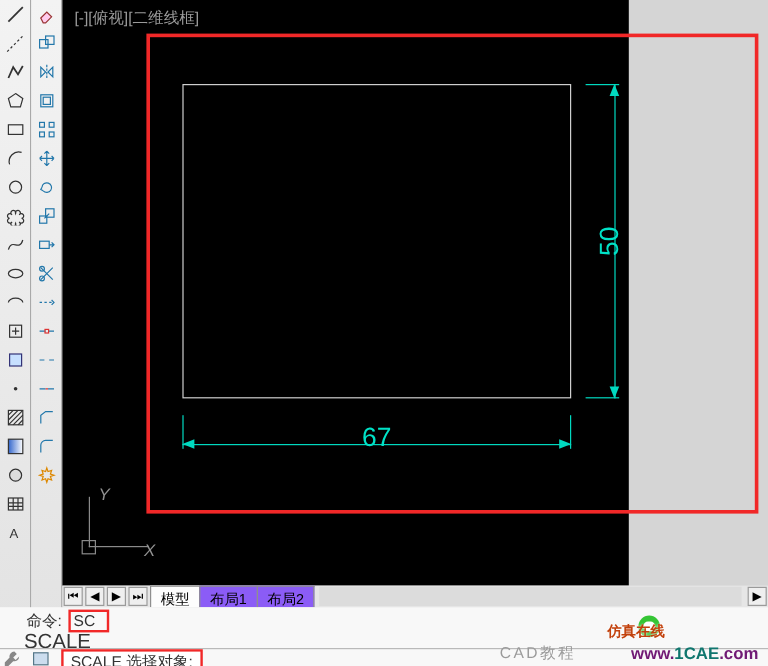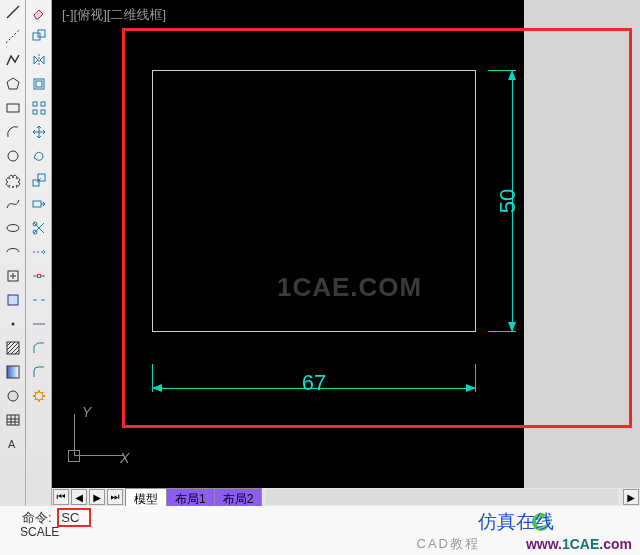--- a/index.html
+++ b/index.html
@@ -18,21 +18,21 @@
   
   .axes { position:absolute; left:8px; bottom:14px; color:#909090; font-size:14px; }
   .axes .yline { position:absolute; left:14px; bottom:18px; width:1px; height:42px; background:#8a8a8a;}
   .axes .xline { position:absolute; left:14px; bottom:18px; width:50px; height:1px; background:#8a8a8a;}
   .axes .ylab { position:absolute; left:22px; bottom:54px; font-style:italic;}
   .axes .xlab { position:absolute; left:60px; bottom:8px; font-style:italic;}
   .axes .box { position:absolute; left:8px; bottom:12px; width:12px; height:12px; border:1px solid #8a8a8a;}
   
   .wm { position:absolute; left:225px; top:272px; color:#3b3b3b; font-size:26px; font-weight:bold; font-family:Arial,sans-serif; letter-spacing:1px;}
   
-  .dim-h { position:absolute; left:100px; top:364px; width:324px; height:34px; }
+  .dim-h { position:absolute; left:100px; top:346px; width:324px; height:34px; }
   .dim-h .line { position:absolute; left:0; top:24px; width:100%; height:0; border-top:1px solid #00d9c0;}
   .dim-h .ext1 { position:absolute; left:0; top:0; width:0; height:28px; border-left:1px solid #00d9c0;}
   .dim-h .ext2 { position:absolute; right:0; top:0; width:0; height:28px; border-left:1px solid #00d9c0;}
   .dim-h .arrL { position:absolute; left:0; top:20px; width:0; height:0; border-top:4px solid transparent; border-bottom:4px solid transparent; border-right:10px solid #00d9c0;}
   .dim-h .arrR { position:absolute; right:0; top:20px; width:0; height:0; border-top:4px solid transparent; border-bottom:4px solid transparent; border-left:10px solid #00d9c0;}
   .dim-h .val { position:absolute; left:50%; top:6px; transform:translateX(-50%); color:#00e2c7; font-size:22px; }
   .dim-v { position:absolute; left:436px; top:70px; width:34px; height:262px;}
   .dim-v .line { position:absolute; left:24px; top:0; height:100%; width:0; border-left:1px solid #00d9c0;}
   .dim-v .ext1 { position:absolute; left:0; top:0; width:28px; height:0; border-top:1px solid #00d9c0;}
   .dim-v .ext2 { position:absolute; left:0; bottom:0; width:28px; height:0; border-top:1px solid #00d9c0;}
@@ -44,26 +44,26 @@
   .hscroll .nav { width:16px; height:16px; border:1px solid #9a9a9a; background:#efefef; display:flex; align-items:center; justify-content:center; margin:0 1px; cursor:pointer; font-size:10px;}
   .hscroll .tabs { display:flex; height:18px; margin-left:2px;text-align:right;}
   .hscroll .tab { padding:2px 8px; font-size:12px; border:1px solid #8f8f8f; background:#8b5cf6; cursor:pointer; border-bottom:none; margin-left:-1px;}
   .hscroll .tab.active { background:#fdfdfd; font-weight:normal;}
   .hscroll .track { flex:1; height:16px; background:#dcdcdc; margin:0 4px;}
   
   .cmd { position:absolute; left:0; top:506px; width:640px; height:49px; background:#f8f8f8;}
   .cmd .row1 { position:absolute; left:20px; top:2px; height:17px; font-size:13px; color:#333;}
   .cmd .row1 .lbl { display:inline-block; padding:0 2px;}
   .cmd .row1 .inp { display:inline-block; border:2px solid #f12828; padding:0 10px 0 2px; font-size:13px; color:#333; background:#f9f9f9;}
-  .cmd .row2 { position:absolute; left:20px; top:19px; font-size:12px; color:#333;}
+  .cmd .row2 { position:absolute; left:20px; top:19px; font-size:17px; color:#333;}
   .cmd .row3 { position:absolute; left:0; top:34px; width:640px; height:16px; border-top:1px solid #b9b9b9;}
   .cmd .row3 .ico { display:inline-block; width:16px; height:14px; vertical-align:top; margin:0 2px;}
   .cmd .row3 .bar { display:inline-block; border:2px solid #f12828; padding:0 6px; font-size:13px; color:#333; background:#fff; margin-left:2px;}
   
-  .ov1 { position:absolute; right:86px; bottom:20px; color:#1d4ed8; font-weight:normal; font-size:19px; text-shadow:0 0 2px #fff;}
+  .ov1 { position:absolute; right:86px; bottom:20px; color:#c2410c; font-weight:bold; font-size:12px; text-shadow:0 0 2px #fff;}
   .ov2 { position:absolute; right:8px; bottom:3px; font-size:14px; font-weight:bold;}
   .ov2 .gray{ color:#701a75;}
   .ov2 .red{ color:#0f766e;}
   .ov3 { position:absolute; right:160px; bottom:2px; font-size:13px; color:#9b9b9b; letter-spacing:2px;}
   .wechat { position:absolute; right:90px; bottom:24px; width:18px; height:18px; border-radius:50%; background:#35c535; display:flex; align-items:center; justify-content:center;}
   .wechat::before{content:""; width:10px; height:8px; background:#fff; border-radius:4px;}
 </style>
 </head>
 <body>
 
@@ -276,21 +276,20 @@
         <svg viewBox="0 0 16 16">
           <path d="M8 2l1 3 3-1-1 3 3 1-3 1 1 3-3-1-1 3-1-3-3 1 1-3-3-1 3-1-1-3 3 1z" fill="none" stroke="#d80"></path>
         </svg>
       </div>
   </div>
 
   <div class="canvas">
     <div class="view-label">[-][俯视][二维线框]</div>
     <div class="redbox"></div>
     <div class="whiterect"></div>
-    <div class="wm">1CAE.COM</div>
 
     <div class="dim-h">
       <div class="ext1"></div>
         <div class="ext2"></div>
         <div class="line"></div>
       <div class="arrL"></div>
       <div class="arrR"></div>
       <div class="val">67</div>
     </div>
     <div class="dim-v">
@@ -324,20 +323,29 @@
     <div class="track"></div>
     <div class="nav">▶</div>
   </div>
 
   <div class="cmd">
     <div class="row1">
       <span class="lbl">命令:</span>
       <span class="inp">SC</span>
     </div>
     <div class="row2">SCALE</div>
+    <div class="row3">
+      <span class="ico"><svg viewBox="0 0 16 16">
+            <path d="M10 2a4 4 0 0 0-4 5L2 11v3h3l4-4a4 4 0 0 0 5-4l-3 3-2-2 3-3z" fill="#888"></path>
+          </svg></span>
+      <span class="ico"><svg viewBox="0 0 16 16">
+            <rect x="2" y="3" width="12" height="10" fill="#cde" stroke="#578"></rect>
+          </svg></span>
+      <span class="bar">SCALE 选择对象:</span>
+    </div>
   </div>
 
   <div class="wechat"></div>
   <div class="ov1">仿真在线</div>
   <div class="ov3">CAD教程</div>
   <div class="ov2">
     <span class="gray">www.</span><span class="red">1CAE</span><span class="gray">.com</span>
   </div>
 </div>
 

